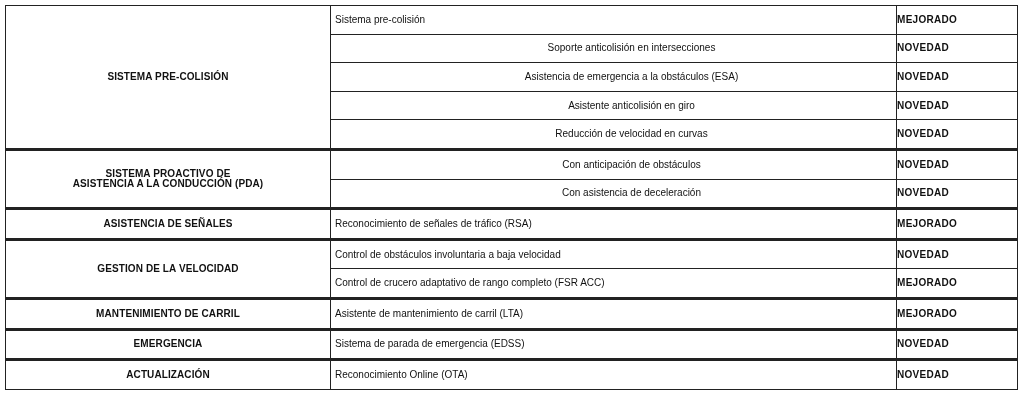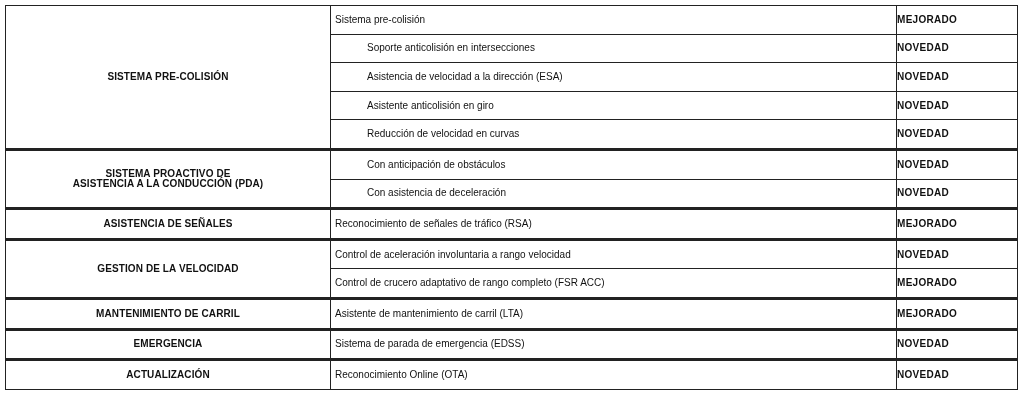--- a/index.html
+++ b/index.html
@@ -1,21 +1,21 @@
 <!DOCTYPE html>
 <html><head>
 <meta charset="utf-8">
 <style>
   html,body{margin:0;padding:0;background:#ffffff;}
   body{width:1024px;height:403px;position:relative;overflow:hidden;font-family:"Liberation Sans",sans-serif;color:#111;}
   table.feat{position:absolute;left:5px;top:5px;width:1012px;border-collapse:collapse;table-layout:fixed;}
   table.feat td{border:1.5px solid #222;height:27.6px;padding:0;font-size:10px;vertical-align:middle;line-height:1;}
   td.cat{text-align:center;font-weight:bold;font-size:15px;letter-spacing:0.1px;line-height:28px;}
   td.feature{padding-left:4px !important;white-space:nowrap;}
-  td.feature.sub{padding-left:36px !important;}
+  td.feature.sub{padding-left:36px !important;text-align:center;}
   td.status{text-align:left;font-weight:bold;font-size:14.5px;letter-spacing:0.3px;}
   tr.group-start td{border-top:3.5px solid #222;}
   col.c1{width:325px;} col.c2{width:566px;} col.c3{width:121px;}
 </style>
 </head>
 <body>
 
 <table class="feat">
   <colgroup>
       <col class="c1">
@@ -27,21 +27,21 @@
     <tr>
       <td class="cat" rowspan="5">SISTEMA PRE-COLISIÓN</td>
       <td class="feature">Sistema pre-colisión</td>
       <td class="status">MEJORADO</td>
     </tr>
     <tr>
       <td class="feature sub">Soporte anticolisión en intersecciones</td>
       <td class="status">NOVEDAD</td>
     </tr>
     <tr>
-      <td class="feature sub">Asistencia de velocidad a la dirección (ESA)</td>
+      <td class="feature sub">Asistencia de emergencia a la obstáculos (ESA)</td>
       <td class="status">NOVEDAD</td>
     </tr>
     <tr>
       <td class="feature sub">Asistente anticolisión en giro</td>
       <td class="status">NOVEDAD</td>
     </tr>
     <tr>
       <td class="feature sub">Reducción de velocidad en curvas</td>
       <td class="status">NOVEDAD</td>
     </tr>
@@ -60,21 +60,21 @@
     </tr>
 
     <tr class="group-start">
       <td class="cat">ASISTENCIA DE SEÑALES</td>
       <td class="feature">Reconocimiento de señales de tráfico (RSA)</td>
       <td class="status">MEJORADO</td>
     </tr>
 
     <tr class="group-start">
       <td class="cat" rowspan="2">GESTION DE LA VELOCIDAD</td>
-      <td class="feature">Control de aceleración involuntaria a rango velocidad</td>
+      <td class="feature">Control de obstáculos involuntaria a baja velocidad</td>
       <td class="status">NOVEDAD</td>
     </tr>
     <tr>
       <td class="feature">Control de crucero adaptativo de rango completo (FSR ACC)</td>
       <td class="status">MEJORADO</td>
     </tr>
 
     <tr class="group-start">
       <td class="cat">MANTENIMIENTO DE CARRIL</td>
       <td class="feature">Asistente de mantenimiento de carril (LTA)</td>

